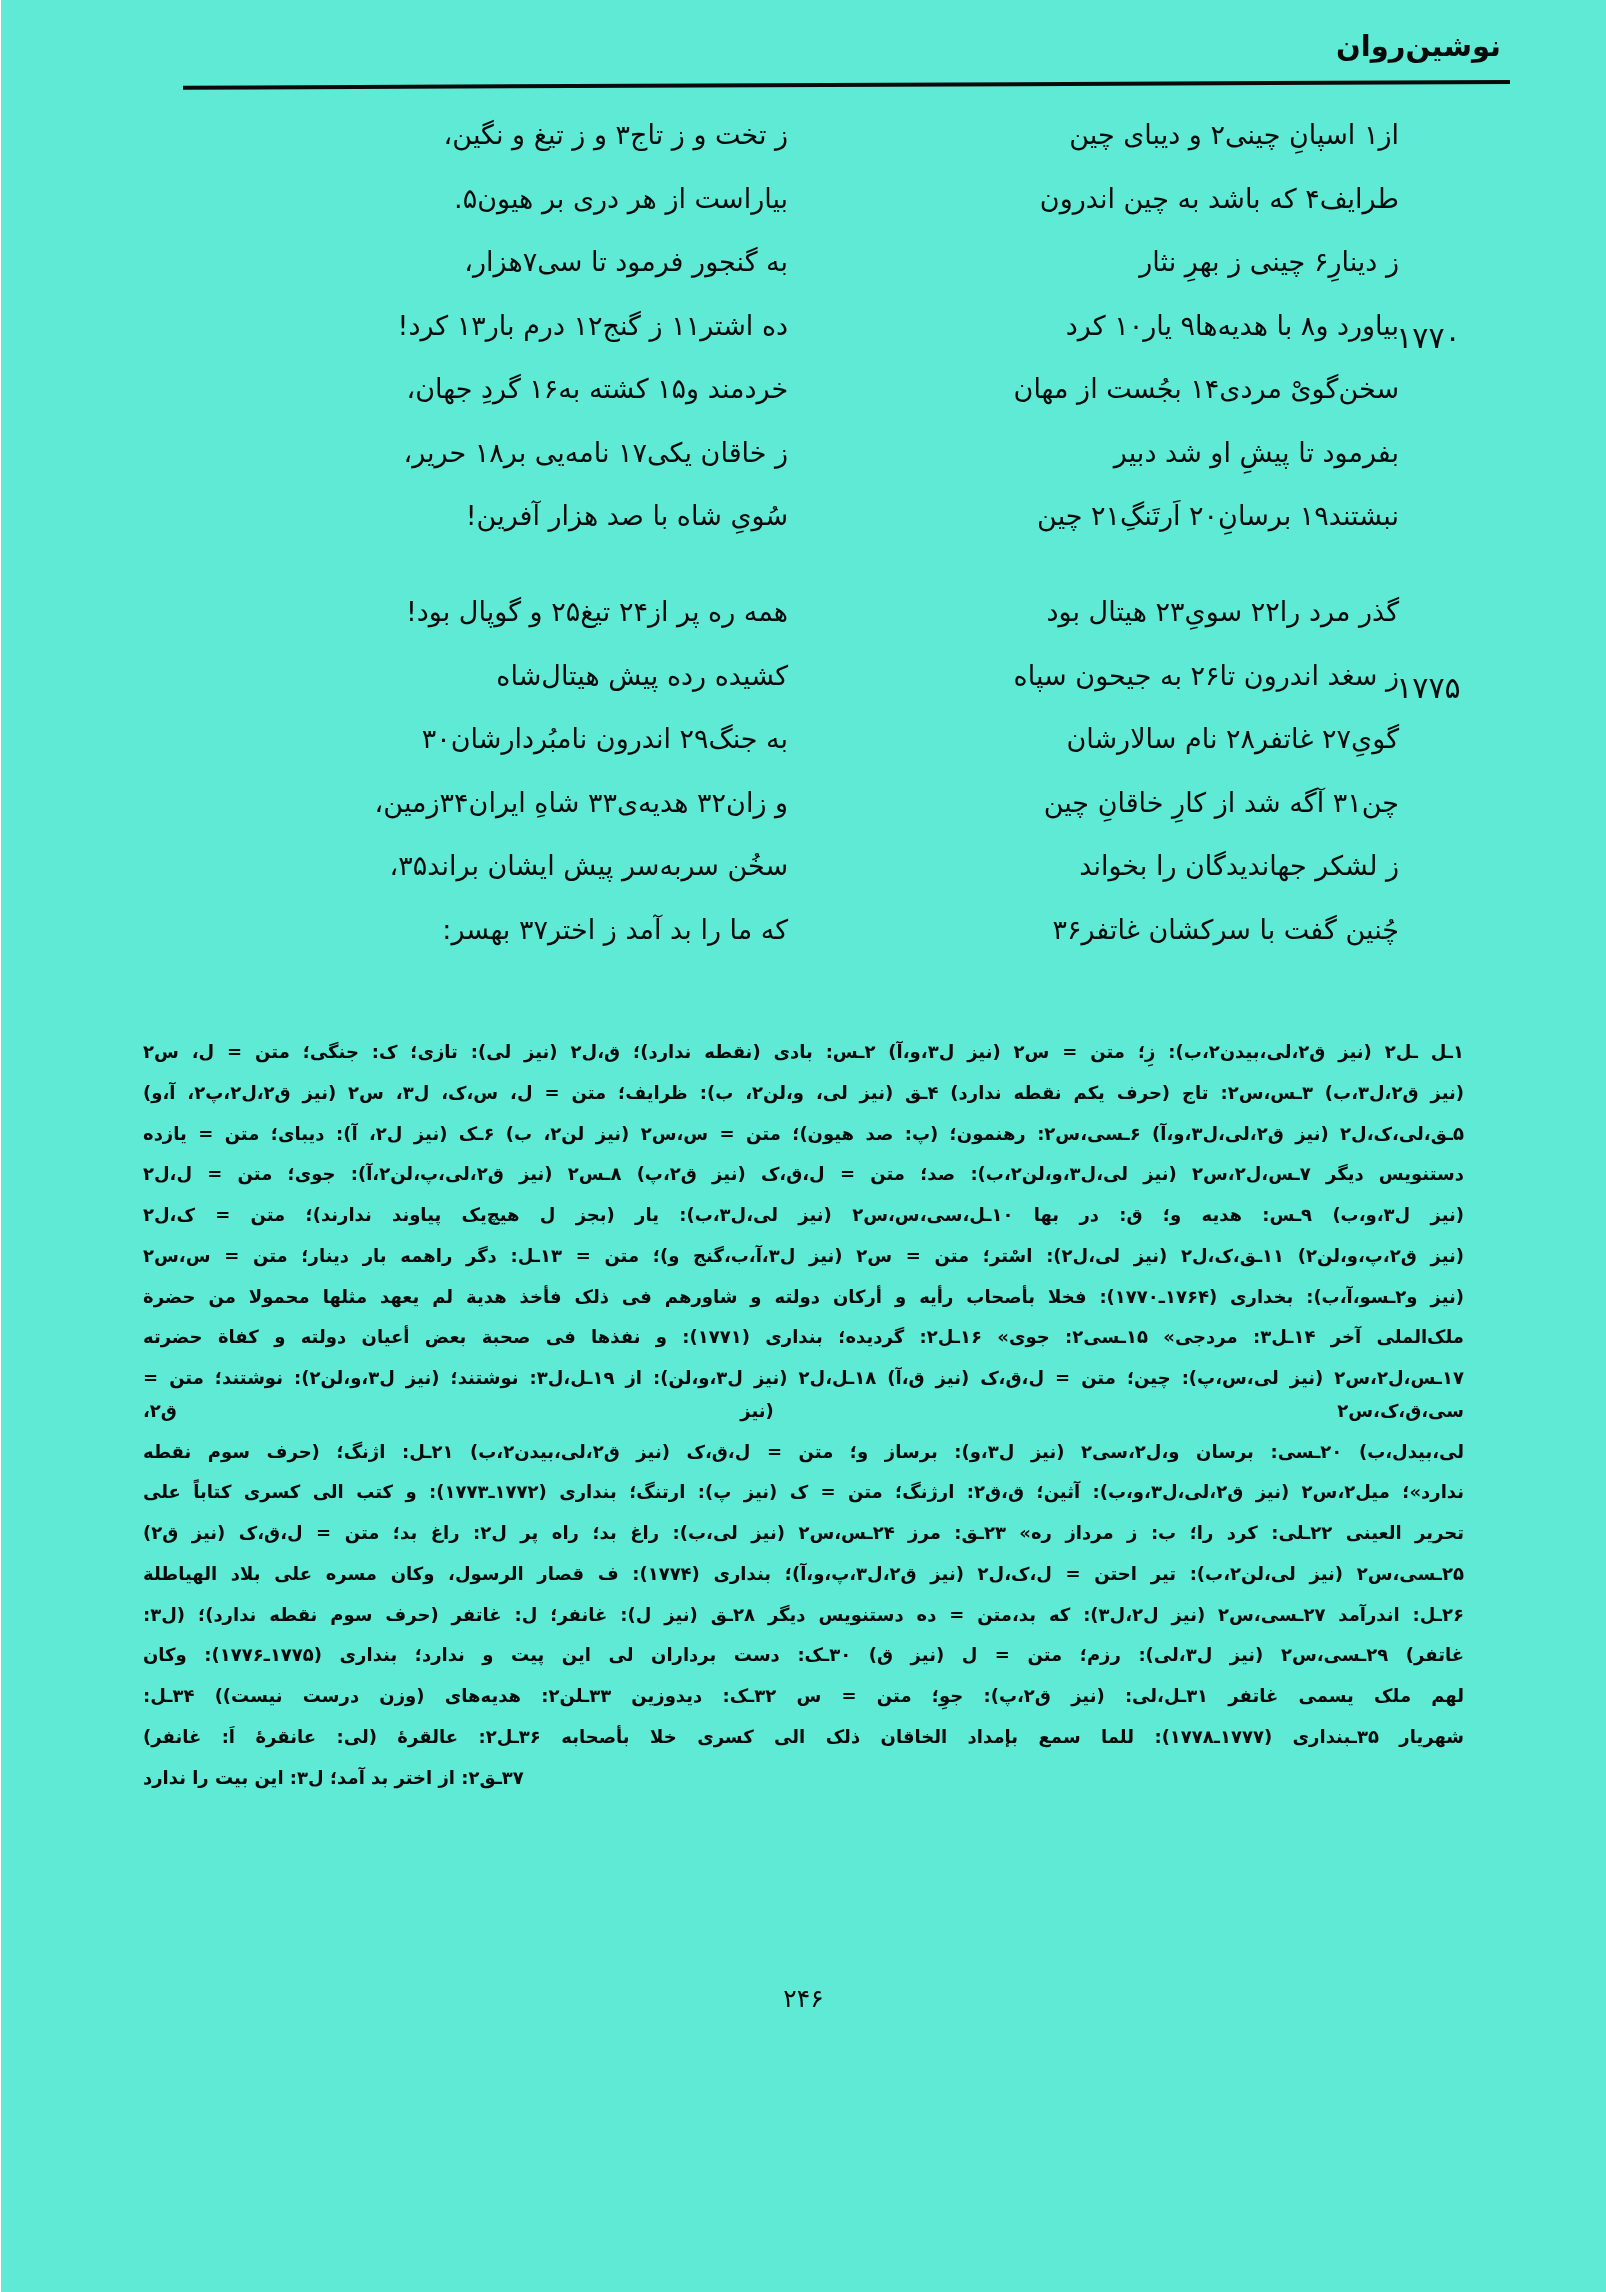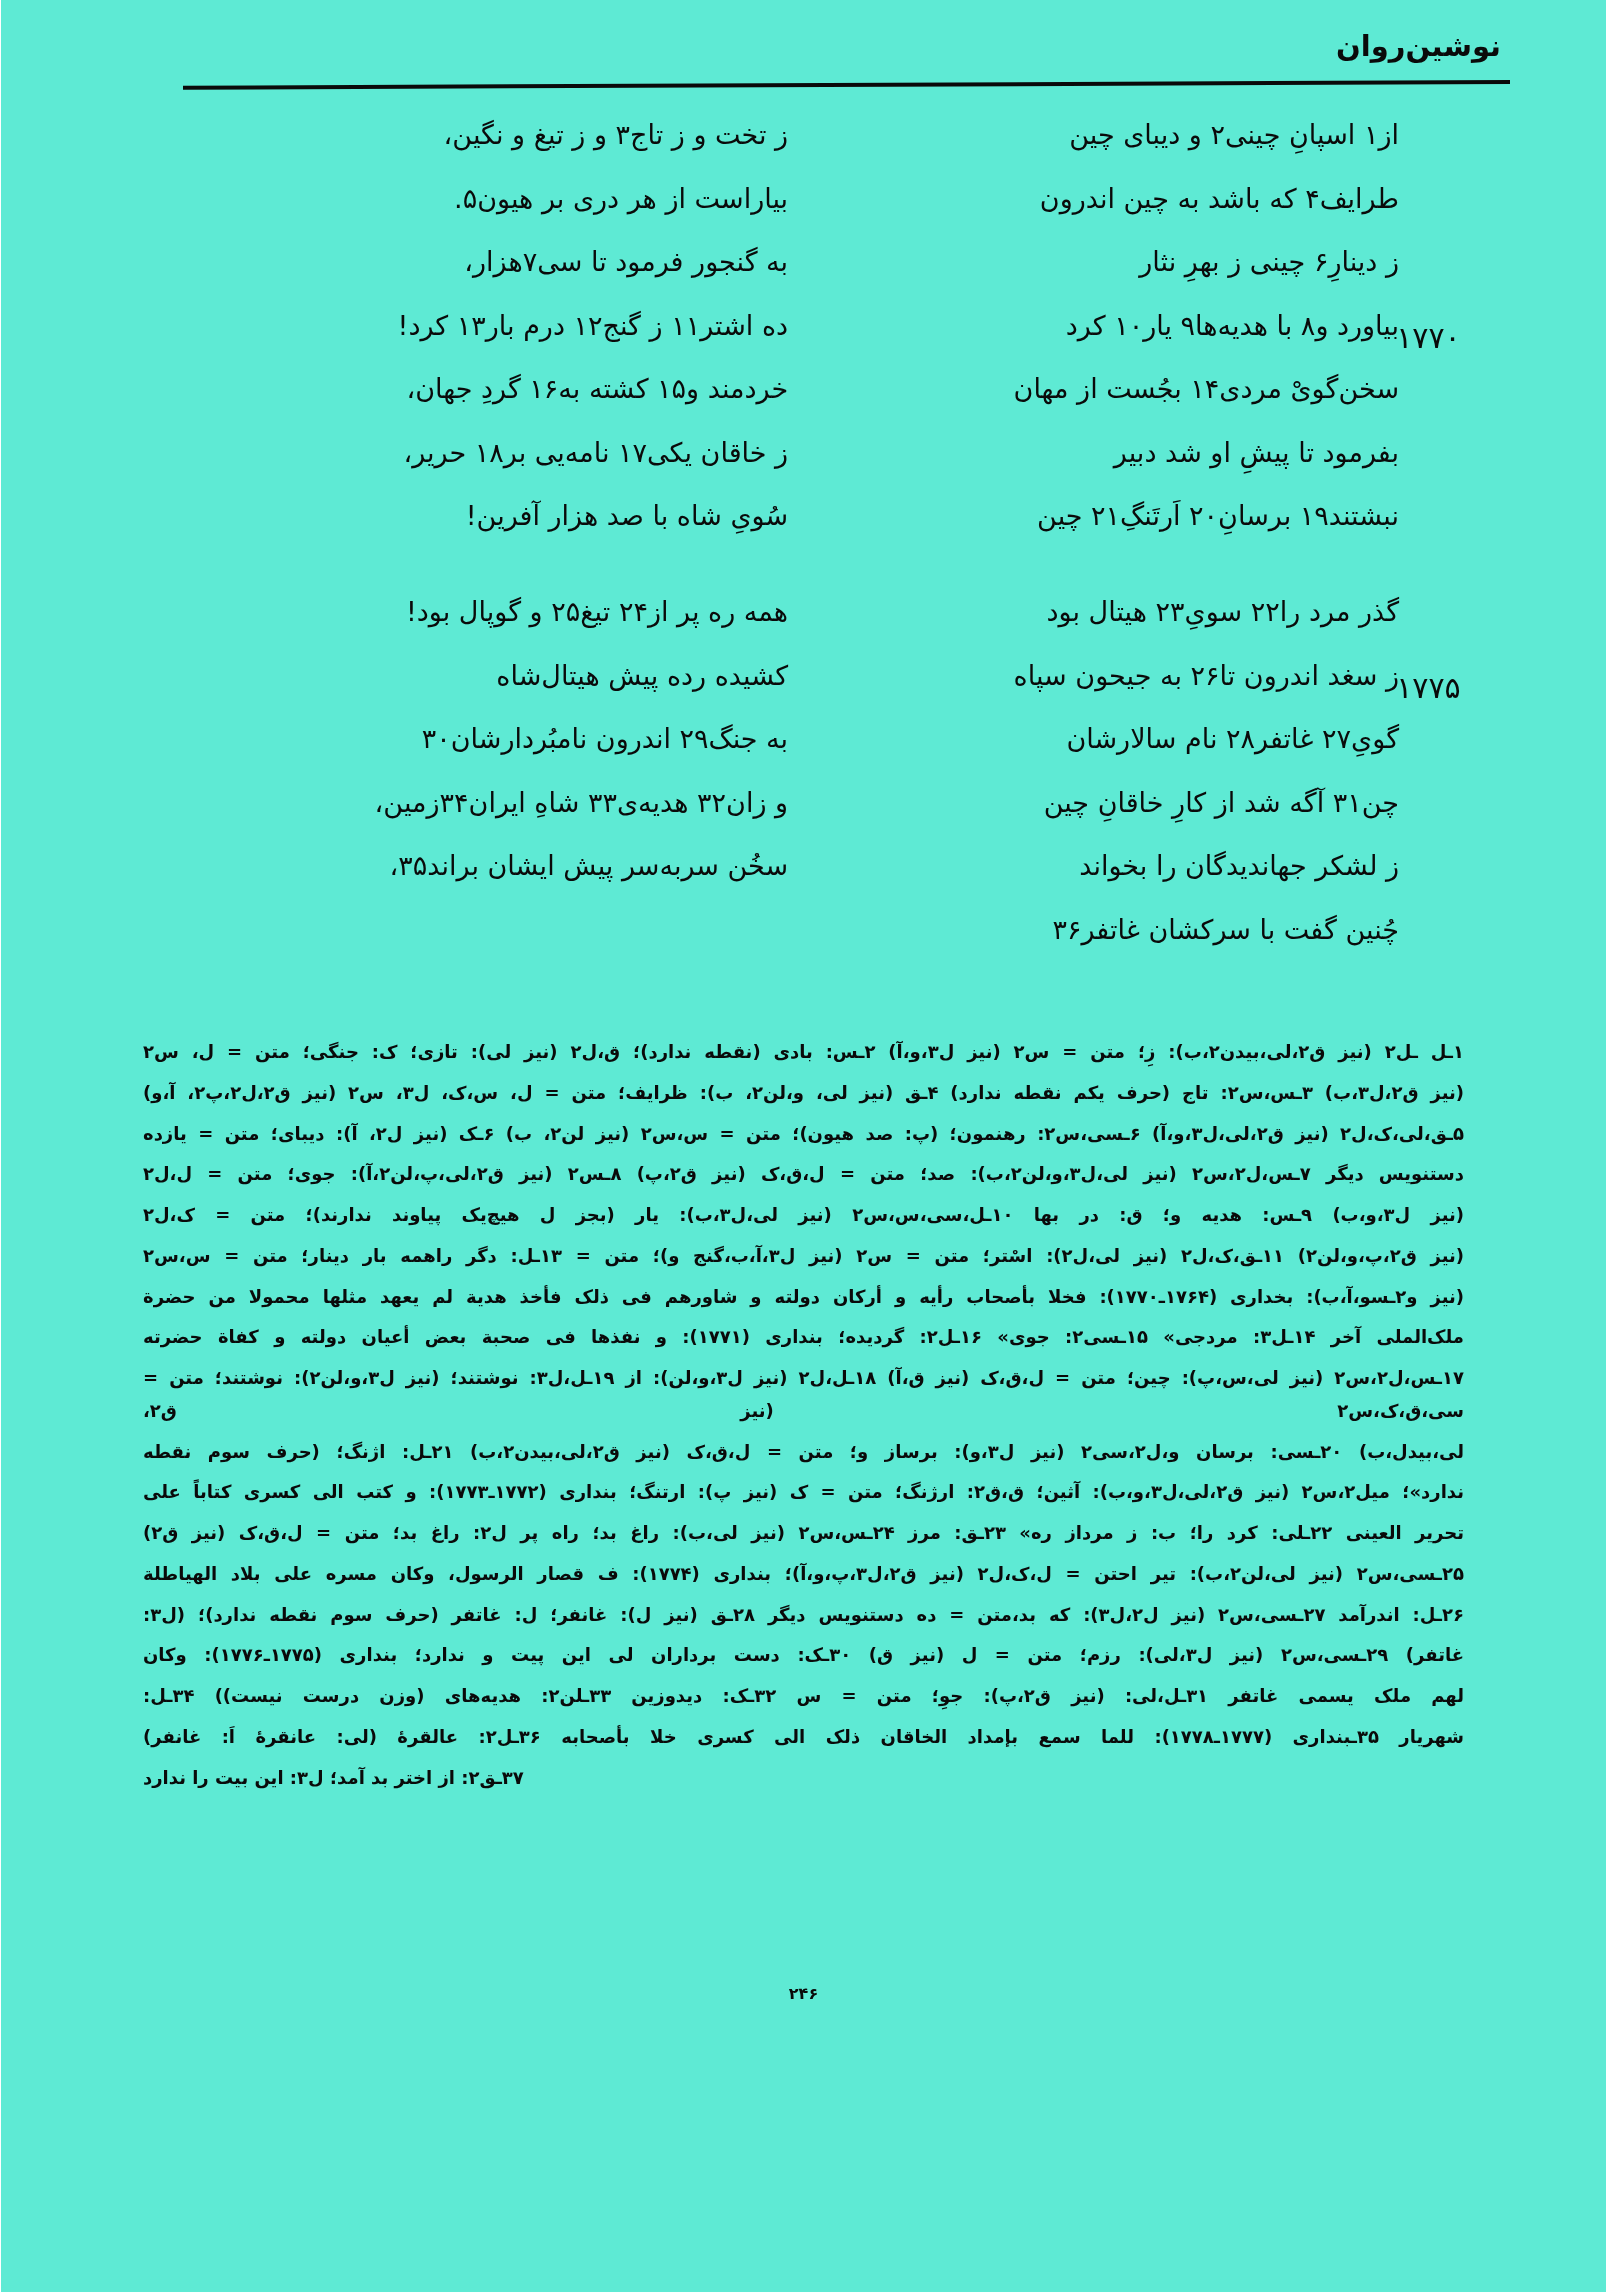--- a/index.html
+++ b/index.html
@@ -101,22 +101,22 @@
   }
   .apparatus p{ margin:8px; text-align:justify; text-align-last:justify; }
   .apparatus p.last{ text-align-last:left; }
 
   
   .folio{
     position:absolute;
     left:0;right:0;
     top:1984px;
     text-align:center;
-    font-size:16px;
-    font-weight:bold;
+    font-size:25px;
+    font-weight:normal;
     letter-spacing:1px;
   }
 </style>
 </head>
 <body>
 
 <div class="page">
 
   <div class="runhead">
     <div class="title">نوشین‌روان</div>
@@ -221,20 +221,23 @@
           <div class="mesra a spread">
             <span class="txt">ز لشکر جهاندیدگان را بخواند</span>
           </div>
           <div class="mesra b spread">
             <span class="txt">سخُن سربه‌سر پیش ایشان براند۳۵،</span>
           </div>
         </div>
         <div class="bayt">
           <div class="mesra a spread">
             <span class="txt">چُنین گفت با سرکشان غاتفر۳۶</span>
+          </div>
+          <div class="mesra b spread">
+            <span class="txt">که ما را بد آمد ز اختر۳۷ بهسر:</span>
           </div>
         </div>
       </div>
     </div>
 
   <div class="apparatus" id="apparatus">
       <p>۱ـل ـل۲ (نیز ق۲،لی،بیدن۲،ب): زِ؛ متن = س۲ (نیز ل۳،و،آ)    ۲ـس: بادی (نقطه ندارد)؛ ق،ل۲ (نیز لی): تازی؛ ک: جنگی؛ متن = ل، س۲</p>
       <p>(نیز ق۲،ل۳،ب)    ۳ـس،س۲: تاج (حرف یکم نقطه ندارد)    ۴ـق (نیز لی، و،لن۲، ب): ظرایف؛ متن = ل، س،ک، ل۳، س۲ (نیز ق۲،ل۲،پ۲، آ،و)</p>
       <p>۵ـق،لی،ک،ل۲ (نیز ق۲،لی،ل۳،و،آ)    ۶ـسی،س۲: رهنمون؛ (پ: صد هیون)؛ متن = س،س۲ (نیز لن۲، ب)    ۶ـک (نیز ل۲، آ): دیبای؛ متن = یازده</p>
       <p>دستنویس دیگر    ۷ـس،ل۲،س۲ (نیز لی،ل۳،و،لن۲،ب): صد؛ متن = ل،ق،ک (نیز ق۲،پ)    ۸ـس۲ (نیز ق۲،لی،پ،لن۲،آ): جوی؛ متن = ل،ل۲</p>

